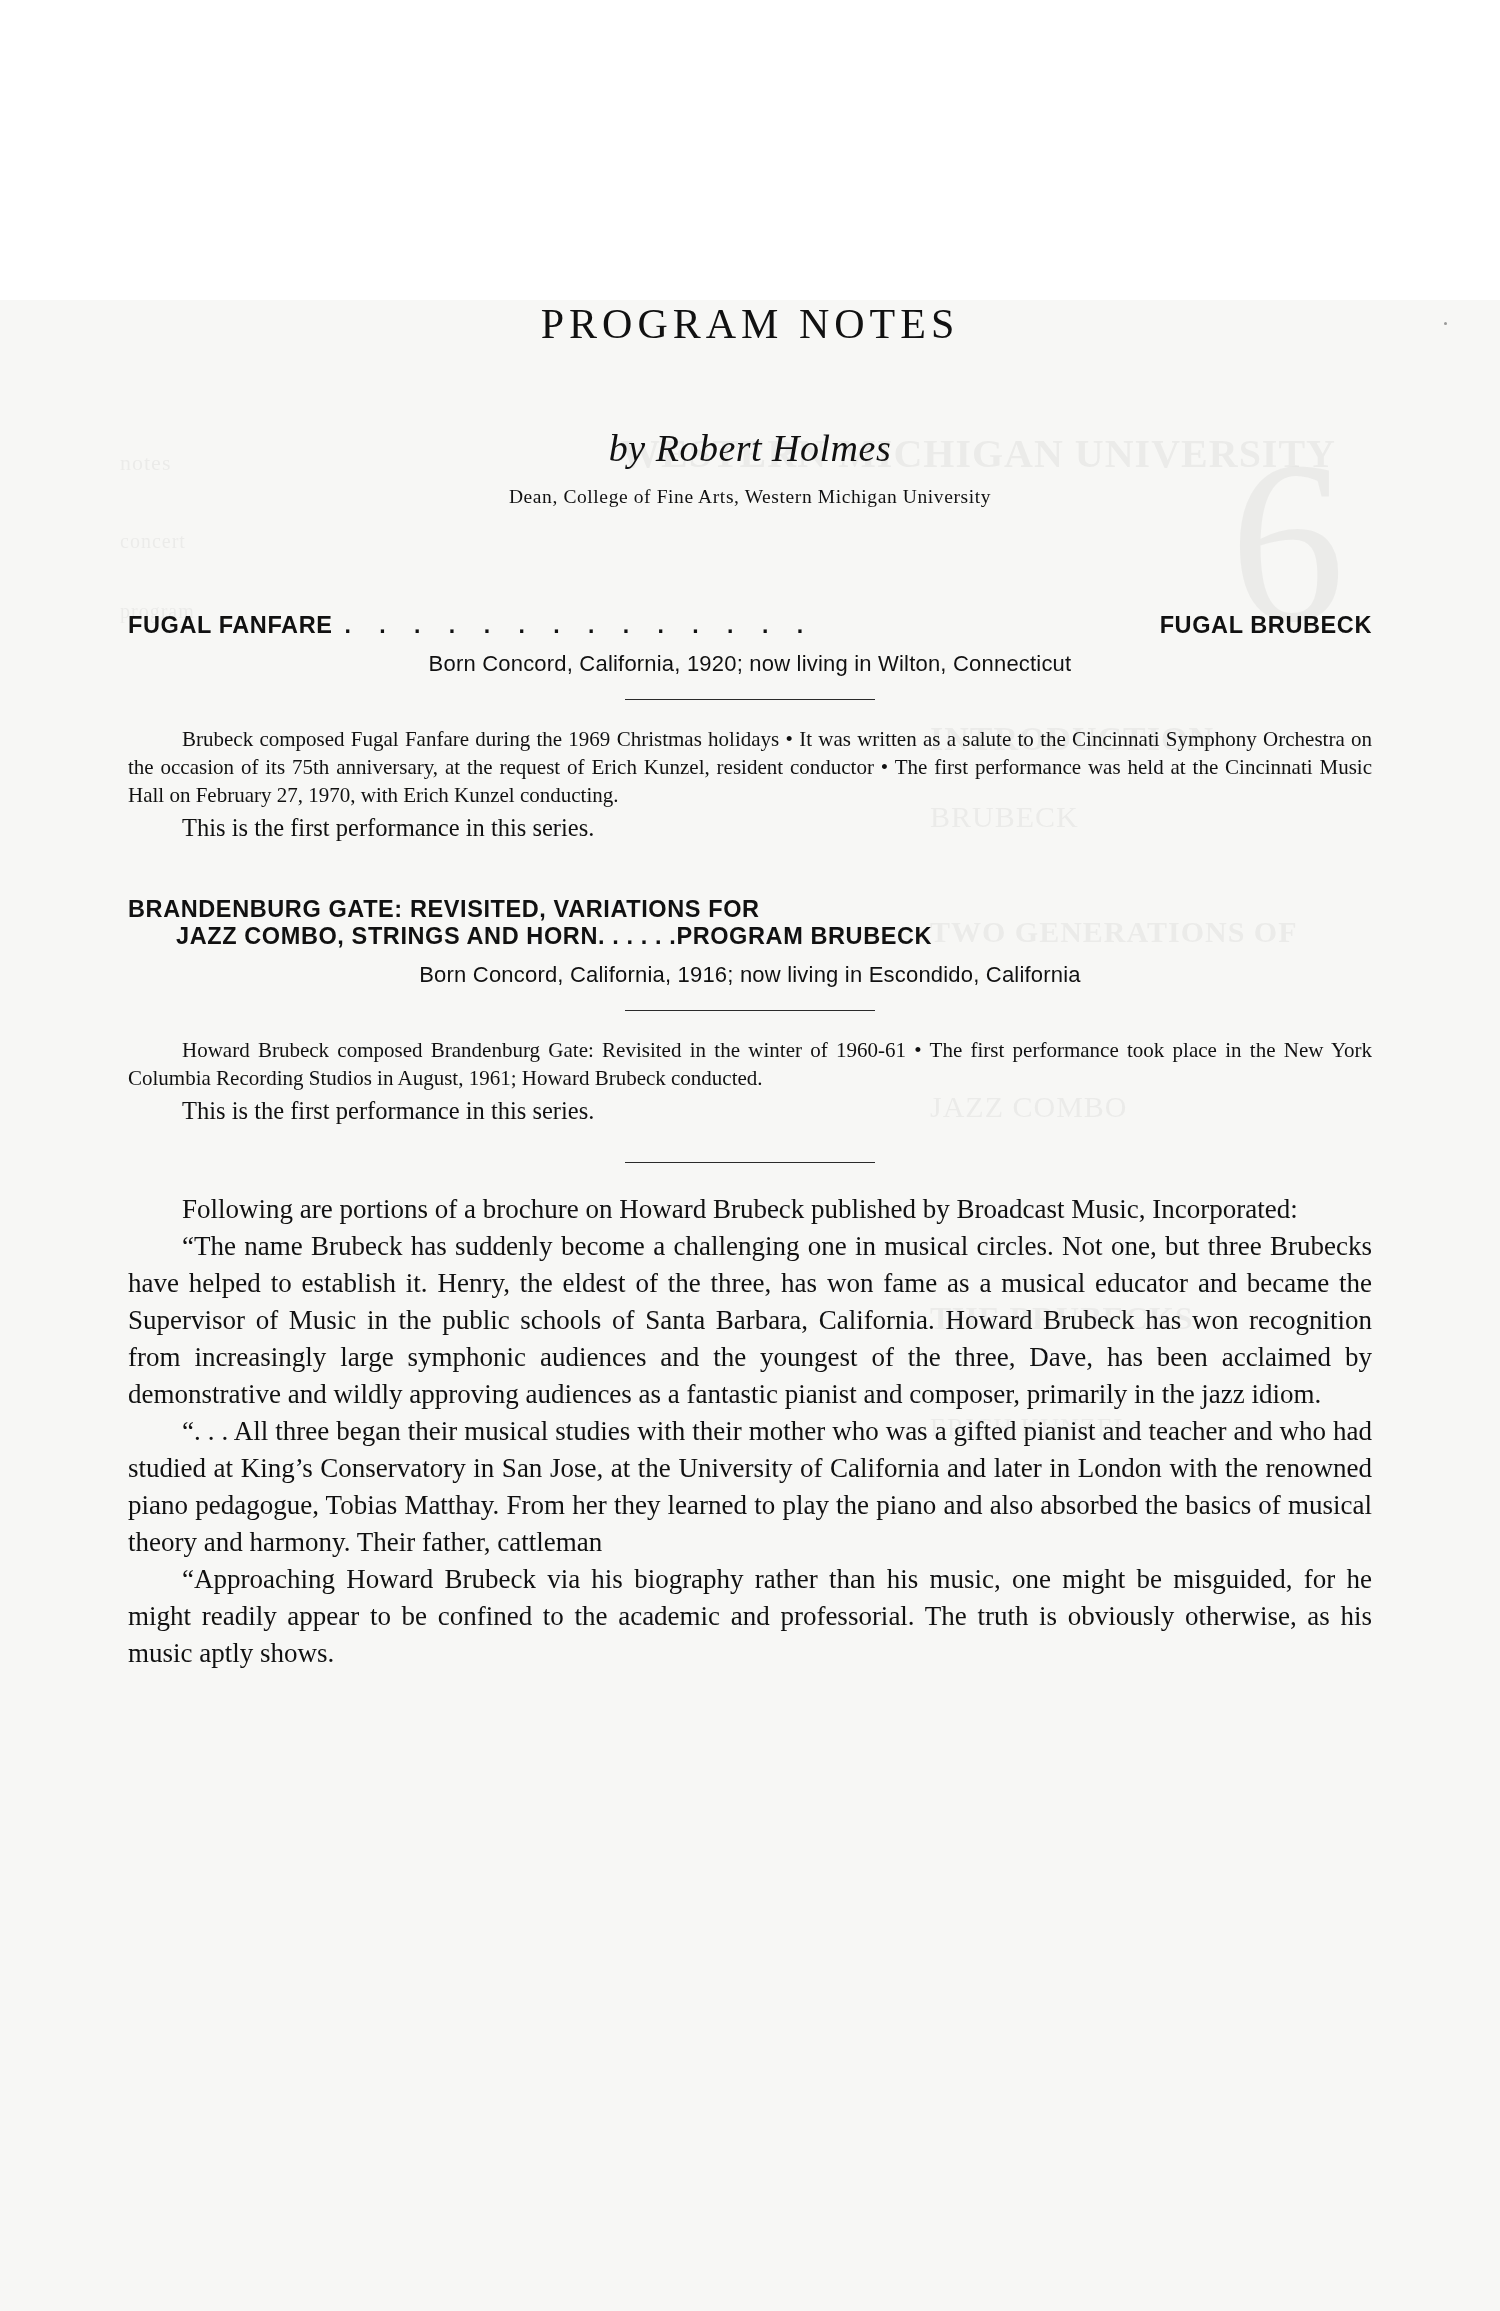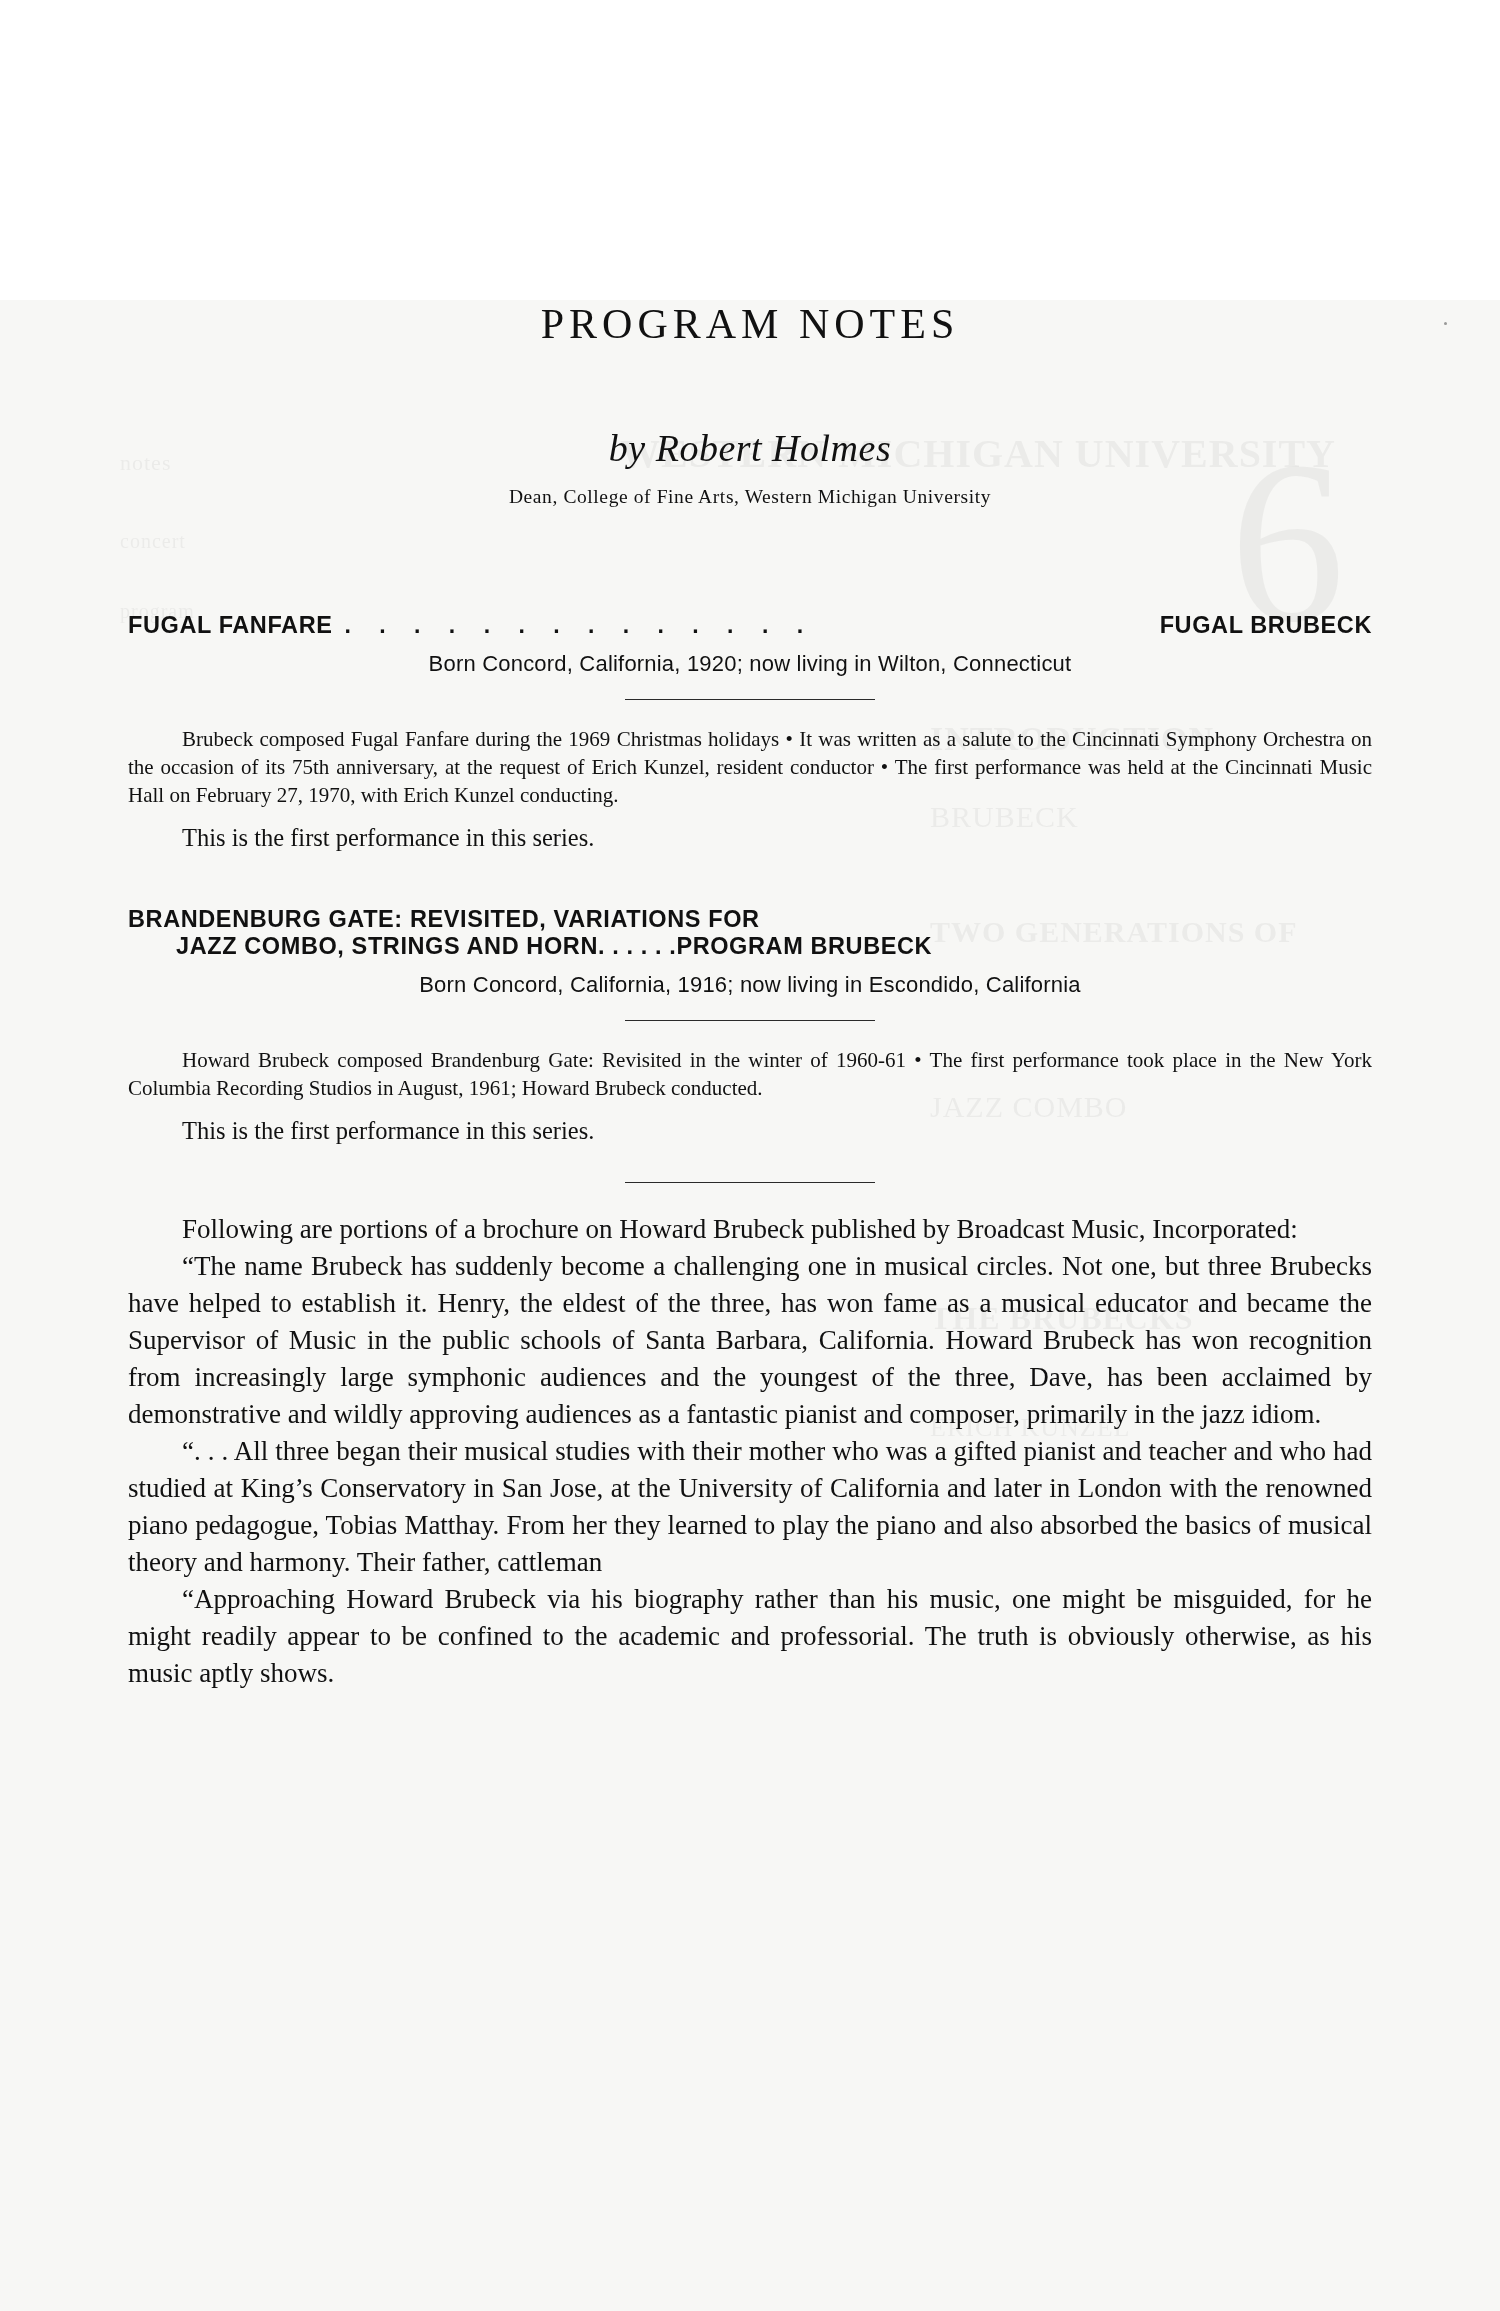--- a/index.html
+++ b/index.html
@@ -120,21 +120,21 @@
     margin: 22px auto 0 auto;
   }
   .note {
     margin-top: 26px;
     font-size: 21px;
     line-height: 1.33;
     text-align: justify;
   }
   .note .indent { display: inline-block; width: 54px; }
   .note-second {
-    margin-top: 12px;
+    margin-top: 2px;
     font-size: 24.5px;
     line-height: 1.33;
     text-indent: 54px;
   }
   .spacer-48 { height: 52px; }
 
   .prose {
     font-size: 27px;
     line-height: 1.37;
     text-align: justify;

